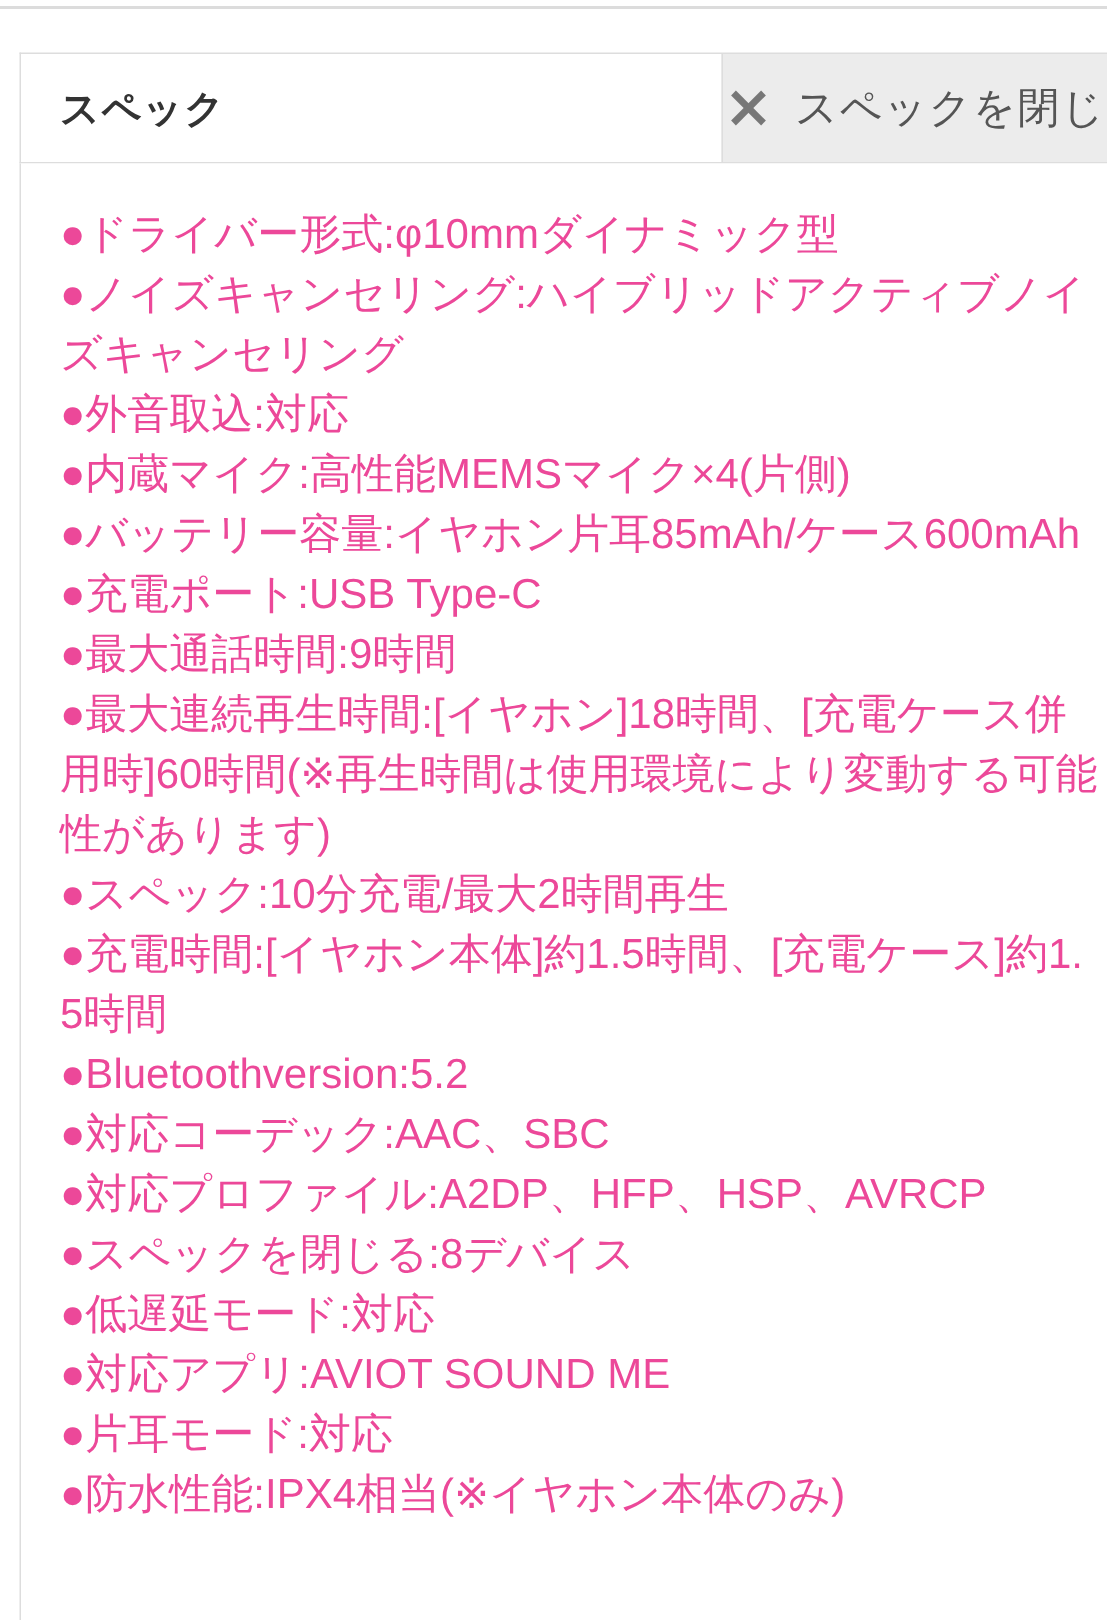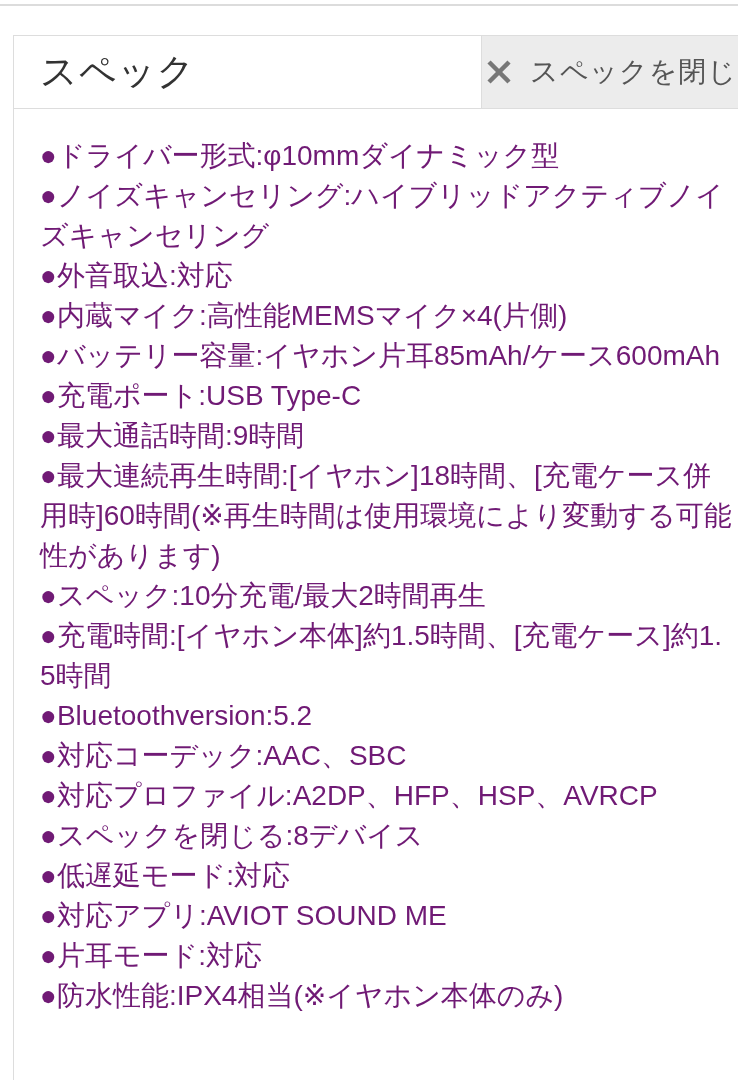--- a/index.html
+++ b/index.html
@@ -35,22 +35,22 @@
     background: #ffffff;
   }
   .spec-title-cell {
     flex: 1;
     display: flex;
     align-items: center;
     padding-left: 26px;
   }
   .spec-title {
     margin: 0;
-    font-size: 37px;
-    font-weight: normal;
+    font-size: 26px;
+    font-weight: bold;
     color: #333333;
     letter-spacing: 1px;
   }
   .spec-close-btn {
     width: 257px;
     background: #ececec;
     border: none;
     border-left: 1px solid #dddddd;
     display: flex;
     align-items: center;
@@ -74,21 +74,21 @@
   .spec-body {
     border-left: 1px solid #dddddd;
     background: #ffffff;
     padding: 27px 4px 40px 26px;
     min-height: 971px;
   }
   .spec-item {
     margin: 0;
     font-size: 28px;
     line-height: 40px;
-    color: #701a75;
+    color: #ec4899;
     word-break: break-all;
   }
 </style>
 </head>
 <body>
 
 <div class="top-line"></div>
 
 <section class="spec-panel">
   <header class="spec-header">

